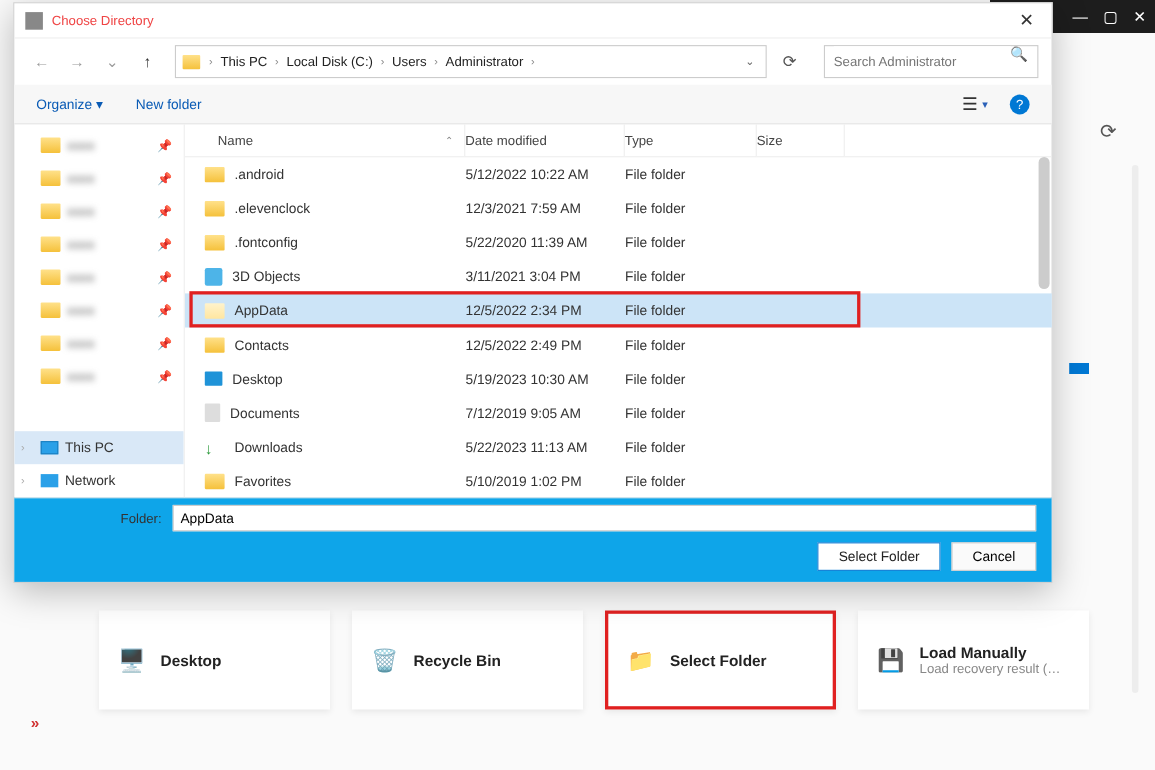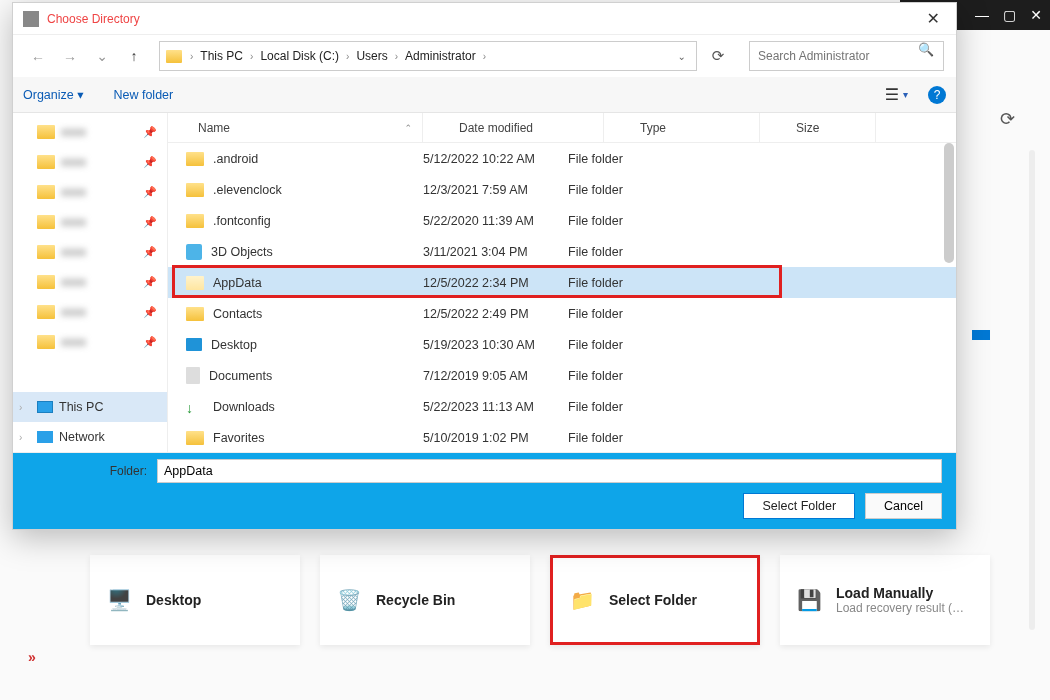--- a/index.html
+++ b/index.html
@@ -36,21 +36,21 @@
 .breadcrumb-box .folder-icn { width: 16px; height: 13px; background: linear-gradient(#ffe18a,#f5c13b); border-radius: 1px; margin-right: 4px; }
 .bc-item { font-size: 12px; color: #222; padding: 0 3px; cursor: pointer; }
 .bc-sep { font-size: 10px; color: #888; padding: 0 2px; }
 .bc-spacer { flex: 1; }
 .bc-caret { color: #666; font-size: 10px; margin-right: 4px; }
 .refresh-btn { width: 30px; text-align: center; cursor: pointer; color: #555; font-size: 15px; }
 .search-box { width: 195px; height: 30px; border: 1px solid #ccc; display: flex; padding: 0 8px; margin-left: 10px; }
 .search-box input { border: none; outline: none; font-size: 12px; flex: 1; color: #666; }
 .search-box .mag { color: #666; font-size: 13px; }
 
-.toolbar { height: 36px; background: #f7f7f7; display: flex; align-items: center; padding: 0 10px; border-bottom: 1px solid #e5e5e5; }
+.toolbar { height: 36px; background: #f7f7f7; display: flex; align-items: center; padding: 0 20px; border-bottom: 1px solid #e5e5e5; }
 .toolbar .link { color: #0a5bb5; font-size: 12.5px; cursor: pointer; }
 .toolbar .org { margin-right: 30px; }
 .toolbar .spacer { flex: 1; }
 .toolbar .view-icon { color: #333; font-size: 16px; margin-right: 4px; }
 .toolbar .view-caret { color: #2a60b8; font-size: 10px; margin-right: 20px; }
 .toolbar .help { width: 18px; height: 18px; border-radius: 50%; background: #0078d4; color: #fff; font-size: 12px; display: flex; align-items: center; justify-content: center; }
 
 .body { flex: 1; display: flex; min-height: 0; }
 
 
@@ -62,21 +62,21 @@
 .tree-item .net-icn { width: 16px; height: 12px; background: #2aa0e8; }
 .tree-item .label { font-size: 12.5px; color: #333; }
 .tree-item .pin { margin-left: auto; margin-right: 10px; color: #888; font-size: 11px; }
 .tree-item .blur { filter: blur(3px); color: #666; font-size: 12.5px; }
 .tree-item.selected { background: #d9e8f7; }
 .tree-item .caret-l { position: absolute; left: 6px; color: #aaa; font-size: 10px; }
 .tree-bottom { position: absolute; bottom: 0; left: 0; right: 0; }
 
 
 .files { flex: 1; display: flex; flex-direction: column; min-width: 0; }
-.file-header { height: 30px; display: flex; align-items: center; border-bottom: 1px solid #eee; font-size: 12px; color: #444; gap: 36px; }
+.file-header { height: 30px; display: flex; align-items: center; border-bottom: 1px solid #eee; font-size: 12px; color: #444; }
 .col-name { width: 255px; padding-left: 30px; display: flex; align-items: center; }
 .col-date { width: 145px; }
 .col-type { width: 120px; }
 .col-size { width: 80px; }
 .file-header .sort { font-size: 9px; color: #888; margin-left: auto; margin-right: 10px; }
 .file-header > div { border-right: 1px solid #eee; height: 100%; display: flex; align-items: center; }
 
 .file-rows { flex: 1; overflow-y: auto; position: relative; }
 .file-row { height: 31px; display: flex; align-items: center; font-size: 12.5px; color: #333; padding-left: 0; cursor: pointer; }
 .file-row .col-name { padding-left: 18px; gap: 9px; }

